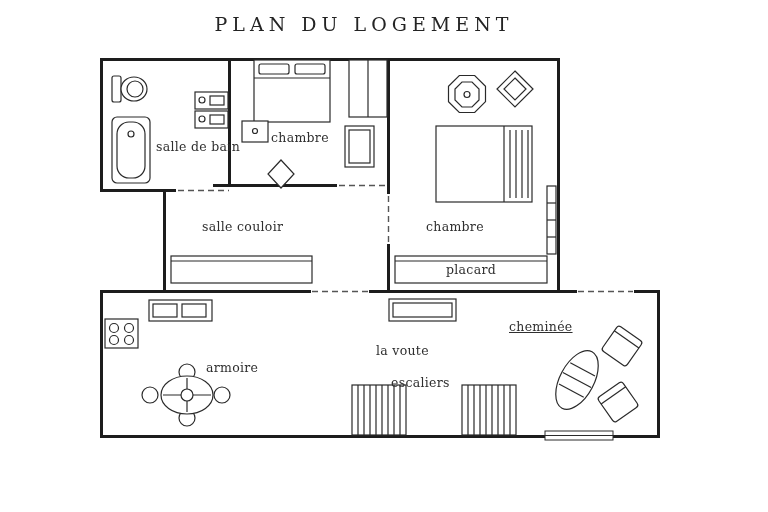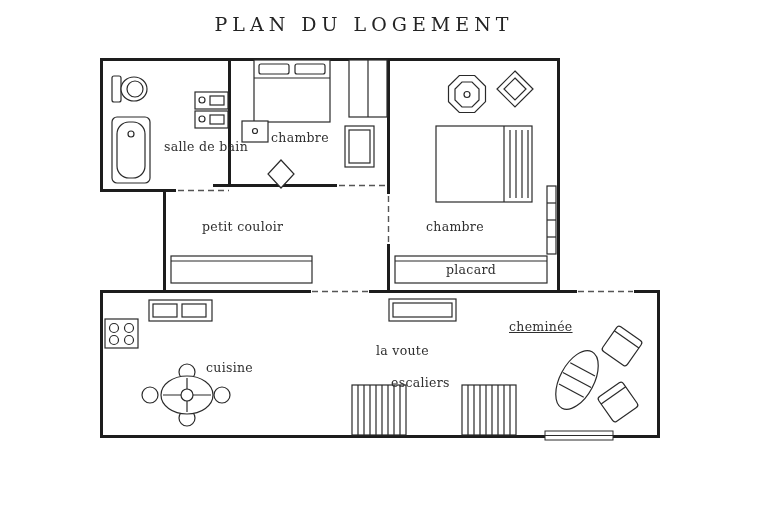--- a/index.html
+++ b/index.html
@@ -203,23 +203,23 @@
       </g>
 
       <g>
         <rect x="545" y="431" width="68" height="9" style="stroke-width:1;"></rect>
         <path d="M545,435.5 H613"></path>
       </g>
 
     </g>
   </svg>
 
-  <div class="label" style="left:164px; top:139px;">salle de bain</div>
+  <div class="label" style="left:156px; top:139px;">salle de bain</div>
   <div class="label" style="left:271px; top:130px;">chambre</div>
   <div class="label" style="left:426px; top:219px;">chambre</div>
-  <div class="label" style="left:202px; top:219px;">petit couloir</div>
+  <div class="label" style="left:202px; top:219px;">salle couloir</div>
   <div class="label center" style="left:395px; top:262px; width:152px;">placard</div>
-  <div class="label" style="left:206px; top:360px;">cuisine</div>
+  <div class="label" style="left:206px; top:360px;">armoire</div>
   <div class="label" style="left:376px; top:343px;">la voute</div>
   <div class="label" style="left:391px; top:375px;">escaliers</div>
   <div class="label" style="left:509px; top:319px;text-decoration:underline;">cheminée</div>
 
 </div>
 
 </body></html>

